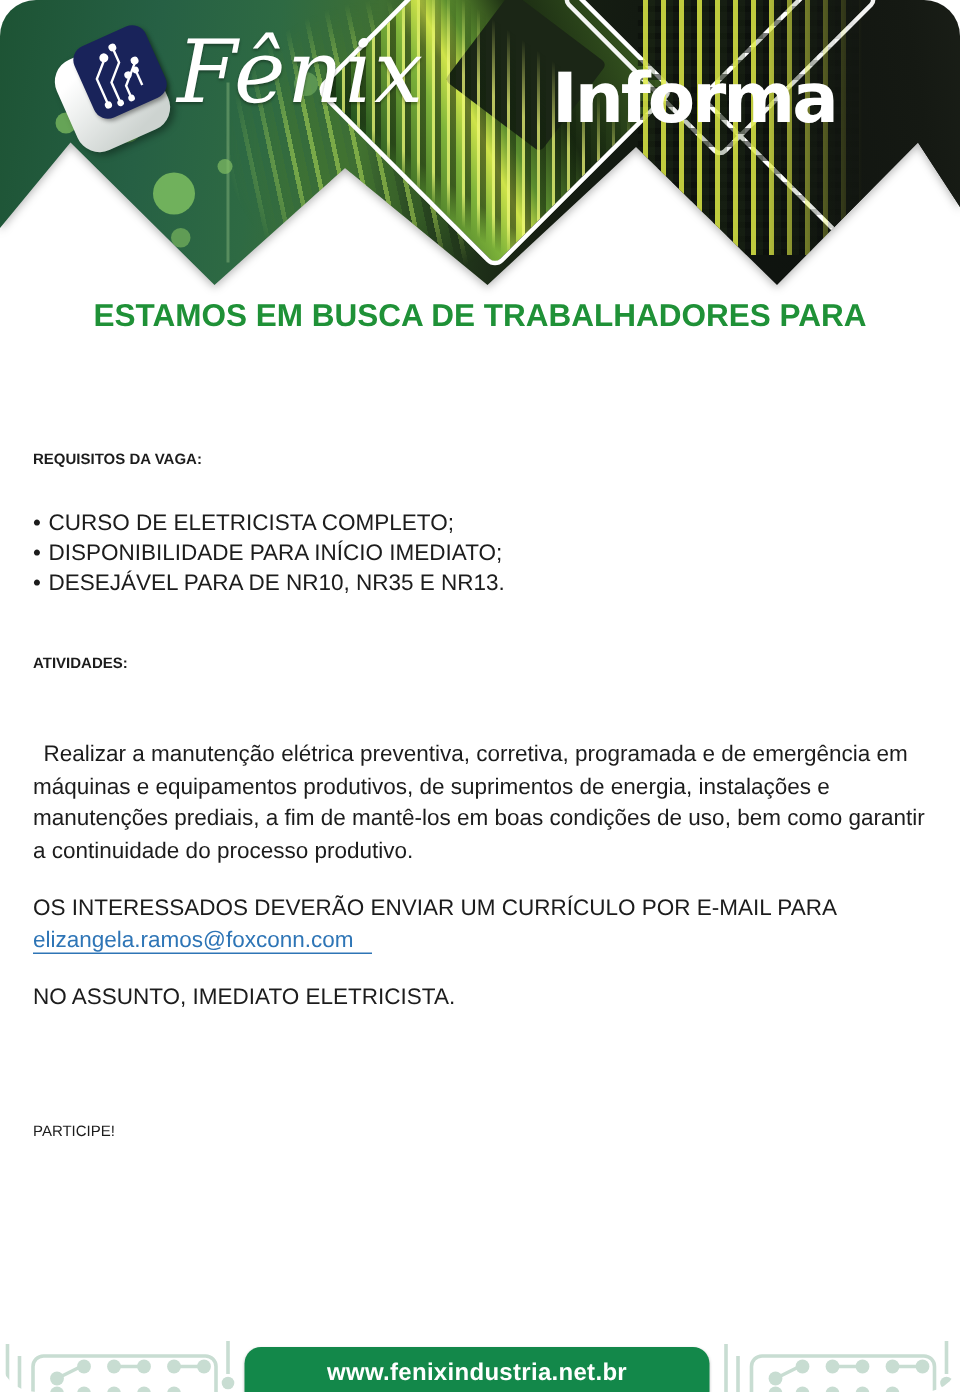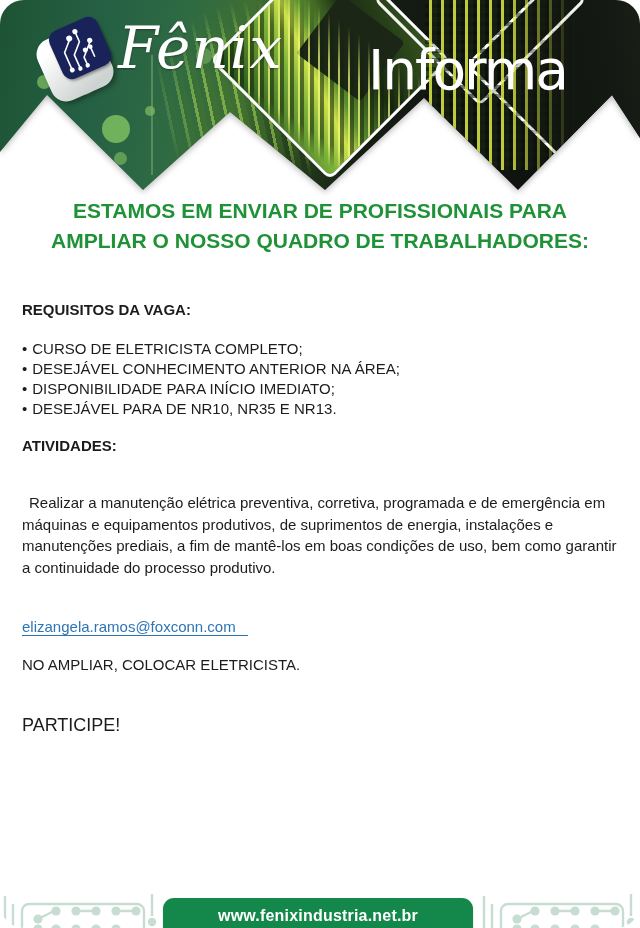--- a/index.html
+++ b/index.html
@@ -45,37 +45,37 @@
   .logo{position:absolute;left:34px;top:14px;width:92px;height:92px;}
   .logo-back{position:absolute;left:8px;top:16px;width:66px;height:66px;border-radius:16px;
         transform:rotate(-24deg);background:linear-gradient(160deg,#ffffff 20%,#cdd3d0 85%);
         box-shadow:2px 3px 5px rgba(0,0,0,.35);}
   .logo-chip{position:absolute;left:20px;top:8px;width:52px;height:52px;border-radius:10px;
         transform:rotate(-24deg);background:#19235a;box-shadow:1px 2px 3px rgba(0,0,0,.4);}
   .brand-script{position:absolute;left:118px;top:14px;font-family:"DejaVu Serif","Liberation Serif",serif;
         font-style:italic;font-weight:400;font-size:58px;color:#ffffff;letter-spacing:1px;
         text-shadow:0 1px 2px rgba(0,0,0,.35);z-index:5;}
   .brand-bold{position:absolute;left:368px;top:38px;font-family:"DejaVu Sans","Liberation Sans",sans-serif;
-        font-weight:400;font-size:55px;color:#ffffff;letter-spacing:-2px;z-index:5;}
+        font-weight:700;font-size:46px;color:#ffffff;letter-spacing:-2px;z-index:5;}
 
   
   .headline{position:absolute;top:196px;left:0;width:640px;text-align:center;
         font-weight:700;font-size:21px;line-height:30px;}
-  .sec-label{position:absolute;left:22px;font-weight:700;font-size:15px;}
+  .sec-label{position:absolute;left:22px;font-weight:700;font-size:10px;}
   .bullets{position:absolute;left:22px;top:339px;margin:0;padding:0;list-style:none;
         font-size:15px;line-height:20px;}
   .bullets li .blt{margin-right:5px;}
   .bullets li.strong{font-weight:400;}
   .para{position:absolute;left:22px;top:492px;width:600px;font-size:15px;line-height:21.5px;
         text-indent:7px;}
   .contact-line{position:absolute;left:22px;top:597px;font-size:15px;}
   .email-row{position:absolute;left:22px;top:618px;font-size:15px;}
   .email-row a{color:#2e75b6;text-decoration:none;border-bottom:1.5px solid #2e75b6;padding-right:12px;text-align:center;}
   .subject-line{position:absolute;left:22px;top:656px;font-size:15px;}
-  .cta-line{position:absolute;left:22px;top:715px;font-size:18px;}
+  .cta-line{position:absolute;left:22px;top:749px;font-size:10px;}
 
   
   .footer{position:absolute;left:0;bottom:0;width:611px;height:50px;}
   .site-banner{position:absolute;left:163px;top:20px;width:310px;height:40px;background:#13884a;
         border-radius:11px;display:flex;justify-content:center;align-items:flex-start;
         box-shadow:0 1px 2px rgba(0,0,0,.2);}
   .site-banner span{color:#ffffff;font-weight:700;font-size:16px;margin-top:9px;letter-spacing:.2px;}
   .circ{position:absolute;bottom:-4px;}
   .circ.left{left:0;}
   .circ.right{left:478px;}
@@ -127,39 +127,38 @@
           </g>
         </svg>
       </div>
     </div>
 
     <div class="brand-script">Fênix</div>
     <div class="brand-bold">Informa</div>
   </div>
 
   <div class="headline" style="color:#1f9137">
-    <div>ESTAMOS EM ENVIAR DE PROFISSIONAIS PARA</div>
-    <div>AMPLIAR O NOSSO QUADRO DE TRABALHADORES:</div>
+    <div>ESTAMOS EM BUSCA DE TRABALHADORES PARA</div>
   </div>
 
   <div class="sec-label" style="top:301px">REQUISITOS DA VAGA:</div>
   <ul class="bullets">
     <li class="strong"><span class="blt">•</span><span>CURSO DE ELETRICISTA COMPLETO;</span></li>
-    <li><span class="blt">•</span><span>DESEJÁVEL CONHECIMENTO ANTERIOR NA ÁREA;</span></li>
     <li><span class="blt">•</span><span>DISPONIBILIDADE PARA INÍCIO IMEDIATO;</span></li>
     <li><span class="blt">•</span><span>DESEJÁVEL PARA DE NR10, NR35 E NR13.</span></li>
   </ul>
 
   <div class="sec-label" style="top:437px">ATIVIDADES:</div>
   <div class="para">Realizar a manutenção elétrica preventiva, corretiva, programada e de emergência em máquinas e equipamentos produtivos, de suprimentos de energia, instalações e manutenções prediais, a fim de mantê-los em boas condições de uso, bem como garantir a continuidade do processo produtivo.</div>
 
+  <div class="contact-line">OS INTERESSADOS DEVERÃO ENVIAR UM CURRÍCULO POR E-MAIL PARA</div>
   <div class="email-row">
     <a href="#">elizangela.ramos@foxconn.com</a>
   </div>
-  <div class="subject-line">NO AMPLIAR, COLOCAR ELETRICISTA.</div>
+  <div class="subject-line">NO ASSUNTO, IMEDIATO ELETRICISTA.</div>
   <div class="cta-line">PARTICIPE!</div>
 
   <div class="footer">
     <svg class="circ left" width="160" height="38" viewBox="0 0 160 38">
       <g stroke="#c8ddd2" stroke-width="2.4" fill="none">
         <path d="M5 2 V34"></path>
           <path d="M13 10 V36"></path>
         <rect x="22" y="10" width="122" height="34" rx="7"></rect>
         <path d="M40 24 L54 17"></path>
           <path d="M76 17 H96"></path>

